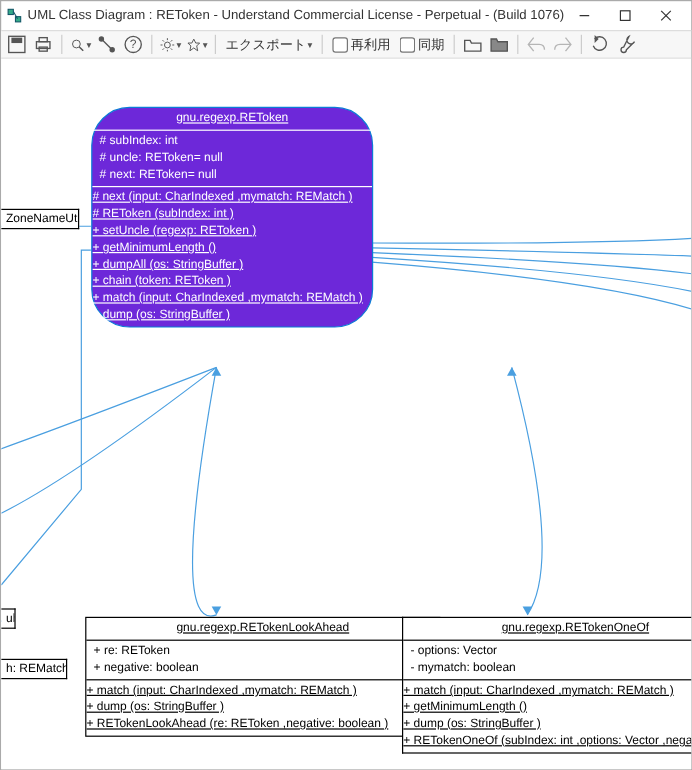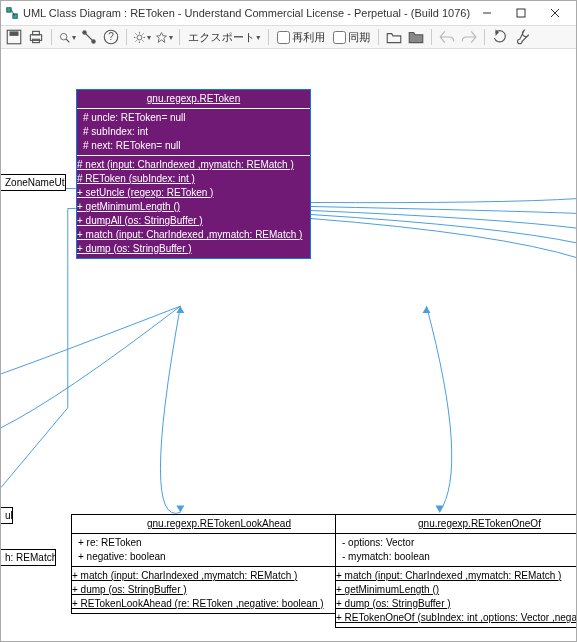--- a/index.html
+++ b/index.html
@@ -12,21 +12,21 @@
 .winbtn svg { width:10px; height:10px; }
 .toolbar { height:24px; background:#f7f7f7; border-top:1px solid #ddd; border-bottom:1px solid #ddd; display:flex; align-items:center; padding:0 4px; gap:4px; }
 .tbtn { width:18px; height:18px; display:flex; align-items:center; justify-content:center; color:#555; }
 .toolbar .sep { width:1px; height:16px; background:#ccc; margin:0 2px; }
 .toolbar .txt { font-size:11px; color:#333; padding:0 2px; display:flex; align-items:center; }
 .toolbar input[type=checkbox] { margin-right:2px; }
 .drop::after { content:"▾"; font-size:8px; margin-left:1px; color:#555; }
 .canvas { flex:1; position:relative; overflow:hidden; background:#fff; }
 svg.connections { position:absolute; inset:0; width:100%; height:100%; pointer-events:none; }
 .uml-box { position:absolute; background:#fff; border:1px solid #000; font-size:10px; line-height:1.4; }
-.uml-box.blue { background:#701a75; color:#fff; border-color:#0b7cd6; }
+.uml-box.blue { background:#6d28d9; color:#fff; border-color:#0b7cd6;border-radius:32px; }
 .uml-box .name { text-align:center; padding:2px 6px; border-bottom:1px solid currentColor; }
 .uml-box .name u { text-decoration:underline; }
 .uml-box .attrs { padding:2px 6px; border-bottom:1px solid currentColor; white-space:nowrap; }
 .uml-box .ops { padding:2px 0; white-space:nowrap;text-decoration:underline; }
 .uml-box .ops, .uml-box .attrs { overflow:hidden; }
 .partial { position:absolute; border:1px solid #000; background:#fff; font-size:10px; padding:2px 4px; white-space:nowrap; overflow:hidden; }
 </style>
 </head>
 <body>
 
@@ -185,30 +185,31 @@
       </g>
     </svg>
 
     <div class="partial" style="left:0;top:125px;width:65px;border-left:none;">ZoneNameUtility</div>
     <div class="partial" style="left:0;top:458px;width:12px;border-left:none;">ub</div>
     <div class="partial" style="left:0;top:500px;width:55px;border-left:none;">h: REMatch )</div>
 
     <div class="uml-box blue" style="left:75px;top:40px;width:235px;">
       <div class="name"><u>gnu.regexp.REToken</u></div>
       <div class="attrs">
+        <div># subIndex: int</div>
         <div># uncle: REToken= null</div>
-        <div># subIndex: int</div>
         <div># next: REToken= null</div>
       </div>
       <div class="ops">
         <div># next (input: CharIndexed ,mymatch: REMatch )</div>
         <div># REToken (subIndex: int )</div>
         <div>+ setUncle (regexp: REToken )</div>
         <div>+ getMinimumLength ()</div>
         <div>+ dumpAll (os: StringBuffer )</div>
+        <div>+ chain (token: REToken )</div>
         <div>+ match (input: CharIndexed ,mymatch: REMatch )</div>
         <div>+ dump (os: StringBuffer )</div>
       </div>
     </div>
 
     <div class="uml-box" style="left:70px;top:465px;width:296px;">
       <div class="name"><u>gnu.regexp.RETokenLookAhead</u></div>
       <div class="attrs">
         <div>+ re: REToken</div>
         <div>+ negative: boolean</div>

